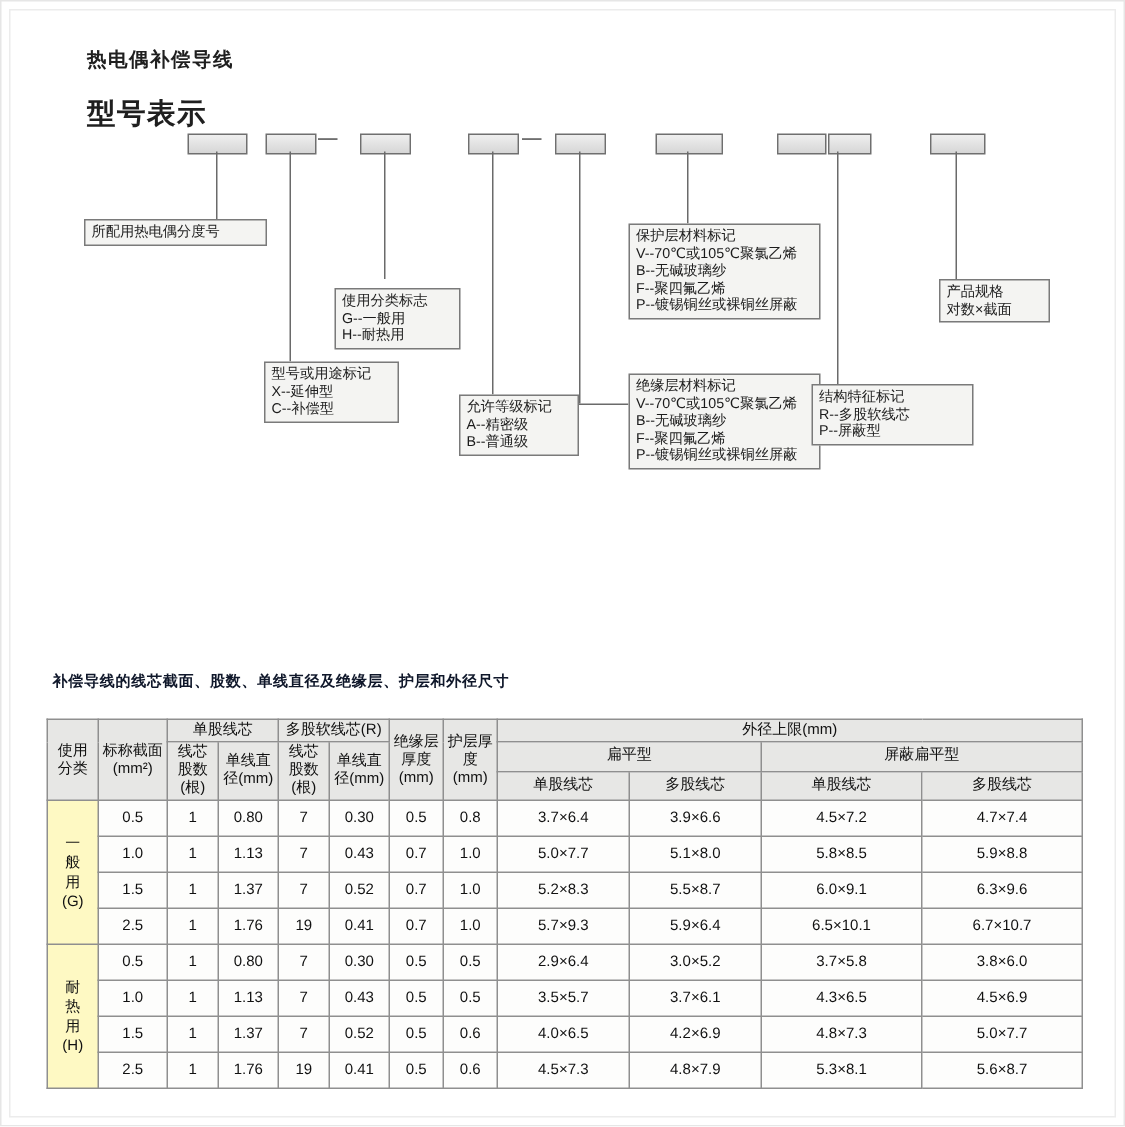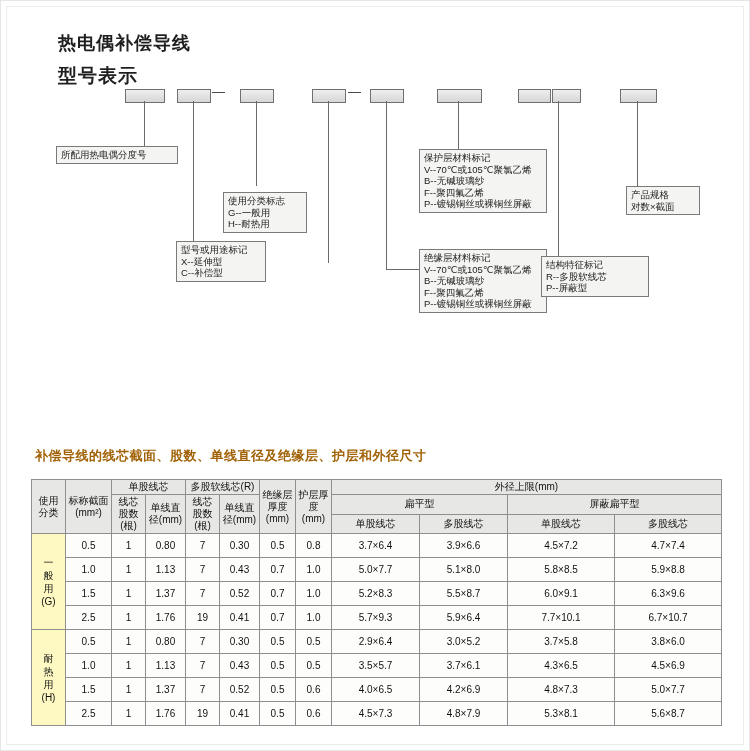--- a/index.html
+++ b/index.html
@@ -1,35 +1,35 @@
 <!DOCTYPE html>
 <html><head>
 <meta charset="utf-8">
 <style>
   html,body{margin:0;padding:0;background:#ffffff;}
   .page{position:relative;width:750px;height:751px;background:#ffffff;
         font-family:"Liberation Sans","DejaVu Sans",sans-serif;color:#222;
         overflow:hidden;box-sizing:border-box;border:1px solid #e6e6e6;}
   .frame{position:absolute;inset:5px;border:1px solid #ececec;pointer-events:none;}
-  .title{position:absolute;left:57px;top:30px;font-size:18px;font-weight:bold;color:#1f1f1f;letter-spacing:1px;}
+  .title{position:absolute;left:57px;top:30px;font-size:13px;font-weight:bold;color:#1f1f1f;letter-spacing:1px;}
   .subtitle{position:absolute;left:57px;top:62px;font-size:19px;font-weight:bold;color:#1f1f1f;letter-spacing:1px;}
 
   
   .diagram{position:absolute;left:0;top:0;width:750px;height:430px;}
   .cbox{position:absolute;top:88px;height:12px;background:linear-gradient(#efefef,#d6d6d6);
         border:1px solid #6f6f6f;}
   .dash{position:absolute;top:84px;font-size:13px;color:#333;line-height:13px;}
   .vline{position:absolute;width:1px;background:#6a6a6a;}
   .hline{position:absolute;height:1px;background:#6a6a6a;}
   .gbox{position:absolute;border:1px solid #7a7a7a;background:#f4f4f2;padding:2px 4px;
         font-size:9.5px;line-height:11.5px;color:#1c1c1c;white-space:nowrap;}
   .gtitle{font-weight:normal;}
 
   
-  .caption{position:absolute;left:34px;top:446px;font-size:13px;font-weight:bold;color:#a16207;letter-spacing:0.5px;}
+  .caption{position:absolute;left:34px;top:446px;font-size:10px;font-weight:bold;color:#0f172a;letter-spacing:0.5px;}
   .twrap{position:absolute;left:30px;top:478px;width:690px;}
   table{border-collapse:collapse;width:100%;table-layout:fixed;}
   th,td{border:1px solid #8f8f8f;text-align:center;vertical-align:middle;
         font-size:10px;line-height:12px;padding:1px 2px;font-weight:normal;color:#111;
         overflow:hidden;}
   thead th{background:#e7e7e5;}
   tbody td{height:21px;background:#fdfdfc;}
   td.vlabel{word-break:break-all;padding:2px 8px;line-height:13px;background:#fef9c3;}
 </style>
 </head>
@@ -73,20 +73,27 @@
       <div>
           <div>G--一般用</div>
           <div>H--耐热用</div>
         </div>
     </div>
     <div class="gbox" style="left:175px;top:240px;width:80px">
       <div class="gtitle">型号或用途标记</div>
       <div>
           <div>X--延伸型</div>
           <div>C--补偿型</div>
+        </div>
+    </div>
+    <div class="gbox" style="left:305px;top:262px;width:70px">
+      <div class="gtitle">允许等级标记</div>
+      <div>
+          <div>A--精密级</div>
+          <div>B--普通级</div>
         </div>
     </div>
     <div class="gbox" style="left:418px;top:148px;width:118px">
       <div class="gtitle">保护层材料标记</div>
       <div>
           <div>V--70℃或105℃聚氯乙烯</div>
           <div>B--无碱玻璃纱</div>
           <div>F--聚四氟乙烯</div>
           <div>P--镀锡铜丝或裸铜丝屏蔽</div>
         </div>
@@ -202,21 +209,21 @@
           <tr>
             <td>2.5</td>
             <td>1</td>
             <td>1.76</td>
             <td>19</td>
             <td>0.41</td>
             <td>0.7</td>
             <td>1.0</td>
             <td>5.7×9.3</td>
             <td>5.9×6.4</td>
-            <td>7.7×10.1</td>
+            <td>6.5×10.1</td>
             <td>6.7×10.7</td>
           </tr>
           <tr>
             <td rowspan="4" class="vlabel">耐热用(H)</td>
             <td>0.5</td>
             <td>1</td>
             <td>0.80</td>
             <td>7</td>
             <td>0.30</td>
             <td>0.5</td>

